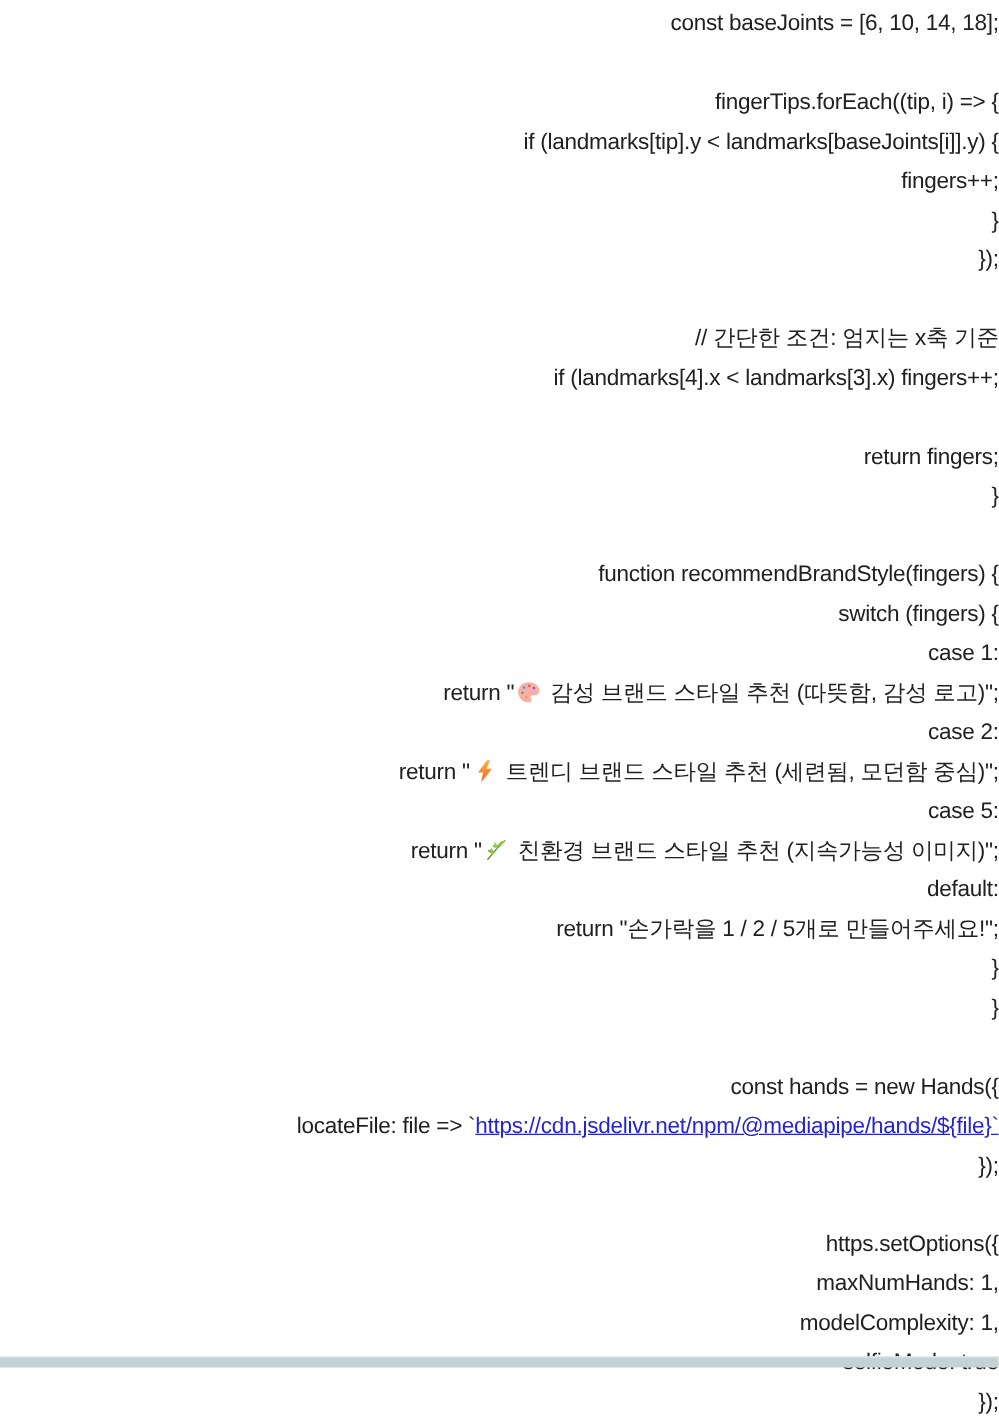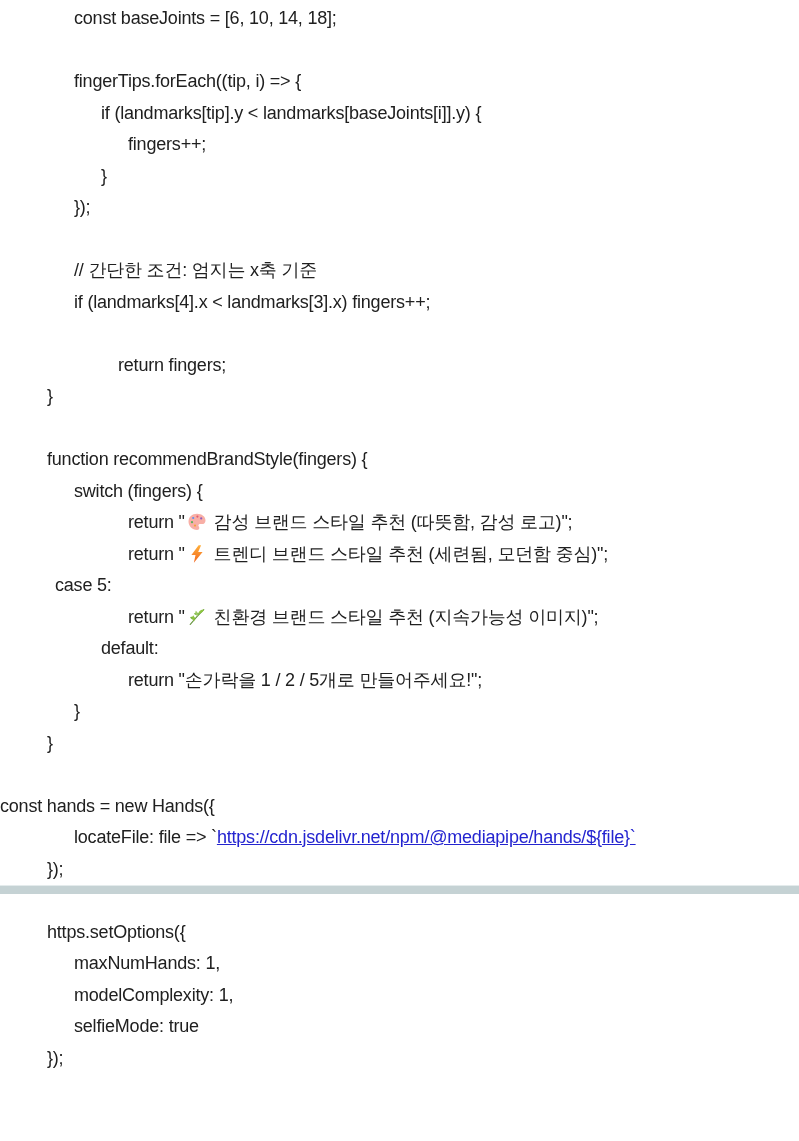--- a/index.html
+++ b/index.html
@@ -7,22 +7,23 @@
     padding: 0;
     background: #ffffff;
     width: 799px;
     height: 1141px;
     overflow: hidden;
     font-family: "Liberation Sans", "DejaVu Sans", sans-serif;
   }
   .doc {
     position: relative;
     width: 799px;
-    height: 894px;
+    height: 1094px;
     background: #ffffff;
+    text-align: right;
   }
   .code-area {
     padding-top: 3px;
     font-size: 18px;
     color: #202020;
     letter-spacing: -0.2px;
   }
   .code-line {
     height: 31.5px;
     line-height: 31.5px;
@@ -66,28 +67,30 @@
       <div class="code-line" style="padding-left: 74px;"><span>});</span></div>
       <div class="code-line"></div>
       <div class="code-line" style="padding-left: 74px;"><span>// 간단한 조건: 엄지는 x축 기준</span></div>
       <div class="code-line" style="padding-left: 74px;"><span>if (landmarks[4].x &lt; landmarks[3].x) fingers++;</span></div>
       <div class="code-line"></div>
       <div class="code-line" style="padding-left: 118px;"><span>return fingers;</span></div>
       <div class="code-line" style="padding-left: 47px;"><span>}</span></div>
       <div class="code-line"></div>
       <div class="code-line" style="padding-left: 47px;"><span>function recommendBrandStyle(fingers) {</span></div>
       <div class="code-line" style="padding-left: 74px;"><span>switch (fingers) {</span></div>
+      <div class="code-line" style="padding-left: 101px;"><span>case 1:</span></div>
       <div class="code-line" style="padding-left: 128px;"><span>return "</span><span class="emoji"><svg viewBox="0 0 20 20" xmlns="http://www.w3.org/2000/svg">
             <path d="M10 1.8C5.1 1.8 1.5 5.1 1.5 9.6c0 4.6 3.8 8.4 8.6 8.4 1.3 0 2.2-.9 2.2-2 0-.6-.2-1-.5-1.4-.2-.3-.4-.6-.4-1 0-.8.7-1.5 1.6-1.5h1.9c2.1 0 3.6-1.6 3.6-3.7C18.5 4.6 14.7 1.8 10 1.8z" fill="#F8AFA6"></path>
             <circle cx="6.2" cy="6.0" r="1.1" fill="#5B8DEF"></circle>
             <circle cx="10.4" cy="4.6" r="1.1" fill="#E05B6F"></circle>
             <circle cx="14.2" cy="6.4" r="1.1" fill="#8E5BC1"></circle>
             <circle cx="5.0" cy="10.2" r="1.1" fill="#57B05B"></circle>
             <circle cx="8.0" cy="13.6" r="1.1" fill="#F2A33C"></circle>
           </svg></span><span> 감성 브랜드 스타일 추천 (따뜻함, 감성 로고)";</span></div>
+      <div class="code-line" style="padding-left: 101px;"><span>case 2:</span></div>
       <div class="code-line" style="padding-left: 128px;"><span>return "</span><span class="emoji"><svg viewBox="0 0 20 20" xmlns="http://www.w3.org/2000/svg">
             <defs>
               <linearGradient id="lgrad" x1="0" y1="0" x2="0" y2="1">
                 <stop offset="0" stop-color="#FFB03A"></stop>
                 <stop offset="1" stop-color="#F1641E"></stop>
               </linearGradient>
             </defs>
             <path d="M11.6 1.2 4.4 11h4.1L6.9 18.8 15.6 8h-4.4l2.9-6.8z" fill="url(#lgrad)"></path>
           </svg></span><span> 트렌디 브랜드 스타일 추천 (세련됨, 모던함 중심)";</span></div>
       <div class="code-line" style="padding-left: 55px;"><span>case 5:</span></div>

